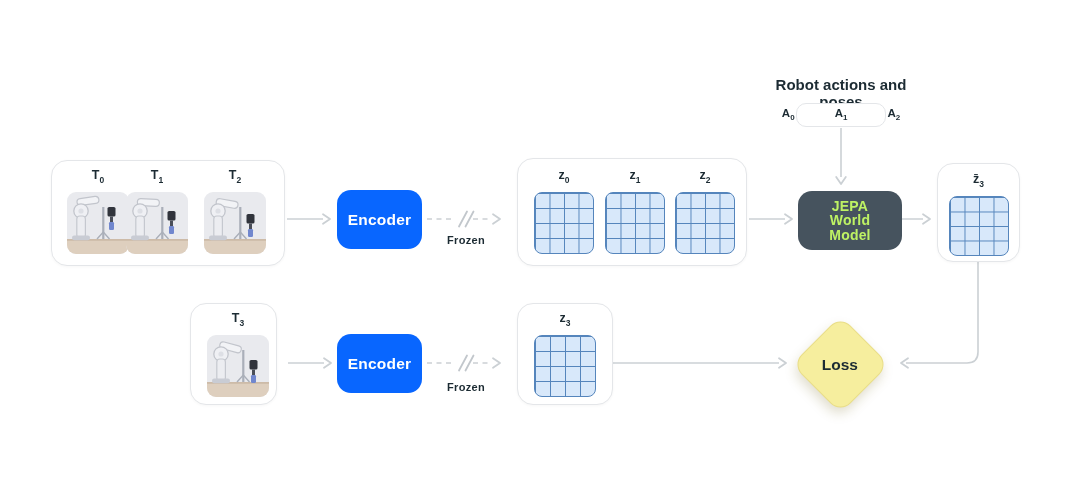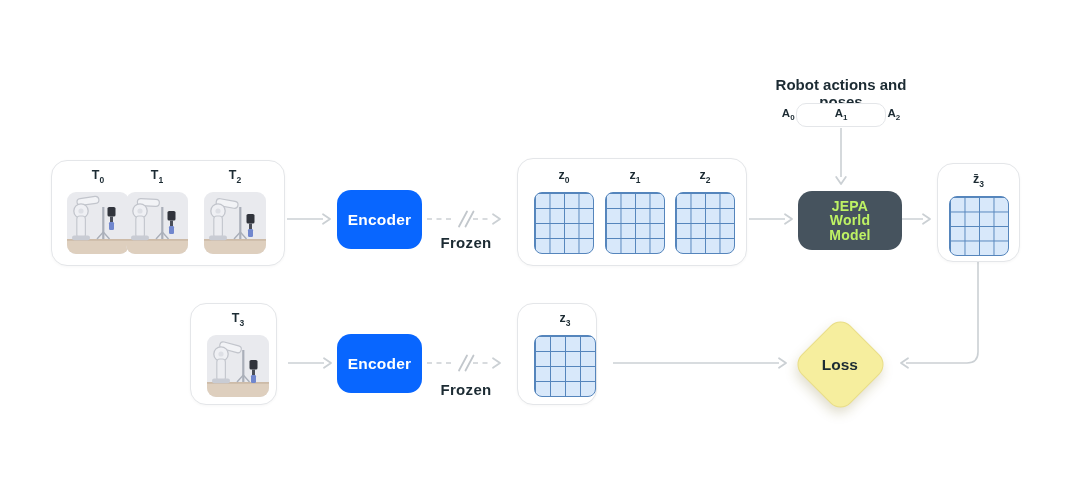--- a/index.html
+++ b/index.html
@@ -21,21 +21,21 @@
   .nlabel{font-weight:700;font-size:12.5px;color:var(--text);line-height:14px;white-space:nowrap;}
   .nlabel sub{font-size:8.5px;font-weight:700;}
   .robo{width:62px;height:62px;border-radius:9px;display:block;}
   .grid{background-color:var(--grid-fill);border:1.4px solid var(--grid-line);border-radius:8px;
         background-image:linear-gradient(to right,var(--grid-line) 1px,transparent 1px),
                          linear-gradient(to bottom,var(--grid-line) 1px,transparent 1px);
         background-size:25% 25%;}
   .encoder{position:absolute;width:85px;height:59px;background:var(--accent);border-radius:14px;
            display:flex;align-items:center;justify-content:center;color:#fff;font-weight:700;
            font-size:15.5px;letter-spacing:0.2px;}
-  .frozen{position:absolute;width:64px;text-align:center;font-weight:700;font-size:15px;
+  .frozen{position:absolute;width:64px;text-align:center;font-weight:700;font-size:11px;
           letter-spacing:0.3px;color:var(--text);}
   .jepa{position:absolute;width:104px;height:59px;background:var(--slate);border-radius:14px;
         display:flex;flex-direction:column;align-items:center;justify-content:center;
         color:#bef264;font-weight:700;font-size:14px;line-height:14.5px;letter-spacing:0.2px;}
   .actions-title{position:absolute;width:170px;text-align:center;font-weight:700;font-size:15px;}
   .actions-box{position:absolute;background:#fff;border:1.5px solid var(--border);border-radius:10px;
                display:flex;align-items:center;justify-content:center;gap:11px;}
   .alabel{font-weight:700;font-size:11.5px;white-space:nowrap;}
   .alabel sub{font-size:8px;font-weight:700;}
   .loss{position:absolute;width:69px;height:69px;background:var(--loss-fill);
@@ -226,21 +226,21 @@
           </g>
       </svg>
     </div>
   </div>
 
   <div class="encoder" style="left:337px;top:334px;">
     <span>Encoder</span>
   </div>
   <div class="frozen" style="left:434px;top:381px;">Frozen</div>
 
-  <div class="panel" style="left:517px;top:303px;width:80px;height:102px;">
+  <div class="panel" style="left:517px;top:303px;width:96px;height:102px;">
     <div class="frame" style="left:16px;top:7px;">
       <span class="nlabel"><span>z</span><sub>3</sub></span>
       <div class="grid" style="width:62px;height:62px;"></div>
     </div>
   </div>
 
   <div class="loss" style="left:806px;top:330px;">
     <span class="loss-text">Loss</span>
   </div>
 

